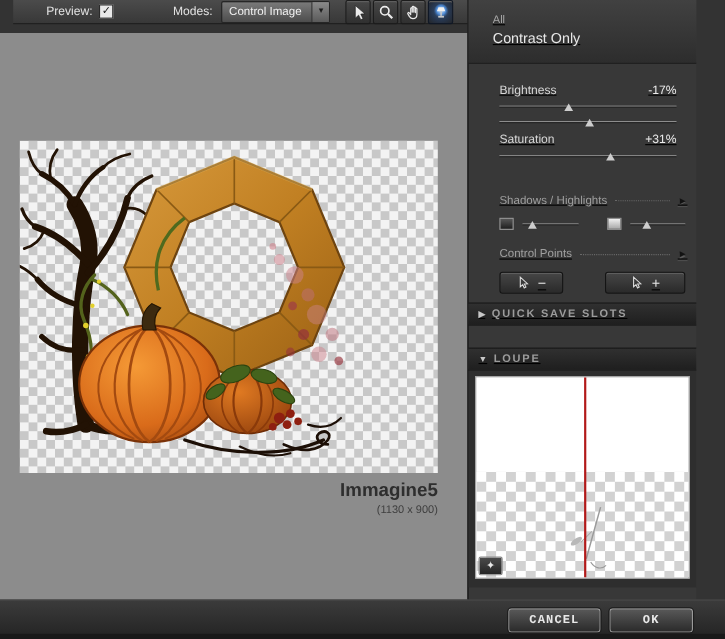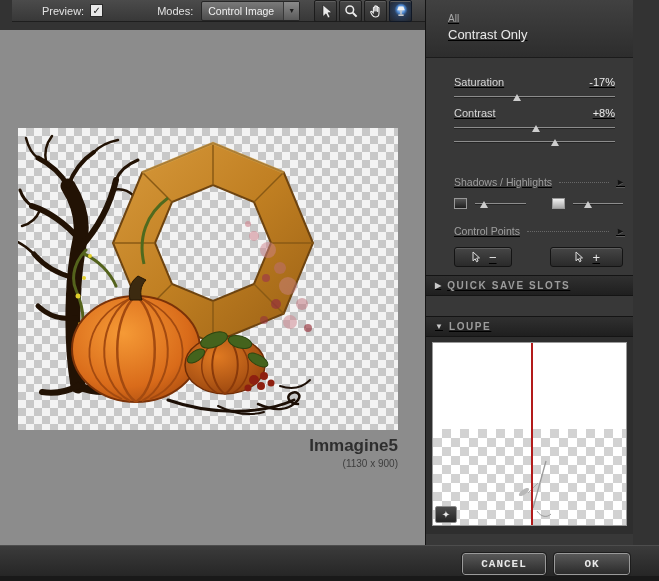--- a/index.html
+++ b/index.html
@@ -291,37 +291,37 @@
 
   <div class="panel">
     <div class="panel-header">
       <div class="ph-scope">All</div>
       <div class="ph-title">Contrast Only</div>
     </div>
 
     <div class="sliders">
       <div class="srow">
         <div class="sline">
-          <span>Saturation</span>
+          <span>Brightness</span>
           <span class="svalue">-17%</span>
         </div>
         <div class="strack">
           <span class="sthumb" style="left:39%"></span>
         </div>
       </div>
       <div class="srow">
-        <div class="sline">
-          <span>Contrast</span>
-          <span class="svalue">+8%</span>
-        </div>
         <div class="strack">
           <span class="sthumb" style="left:51%"></span>
         </div>
       </div>
       <div class="srow">
+        <div class="sline">
+          <span>Saturation</span>
+          <span class="svalue">+31%</span>
+        </div>
         <div class="strack">
           <span class="sthumb" style="left:63%"></span>
         </div>
       </div>
     </div>
 
     <div class="divrow first">
       <span class="divlabel">Shadows / Highlights</span>
       <span class="divline"></span>
       <span class="expander">►</span>

